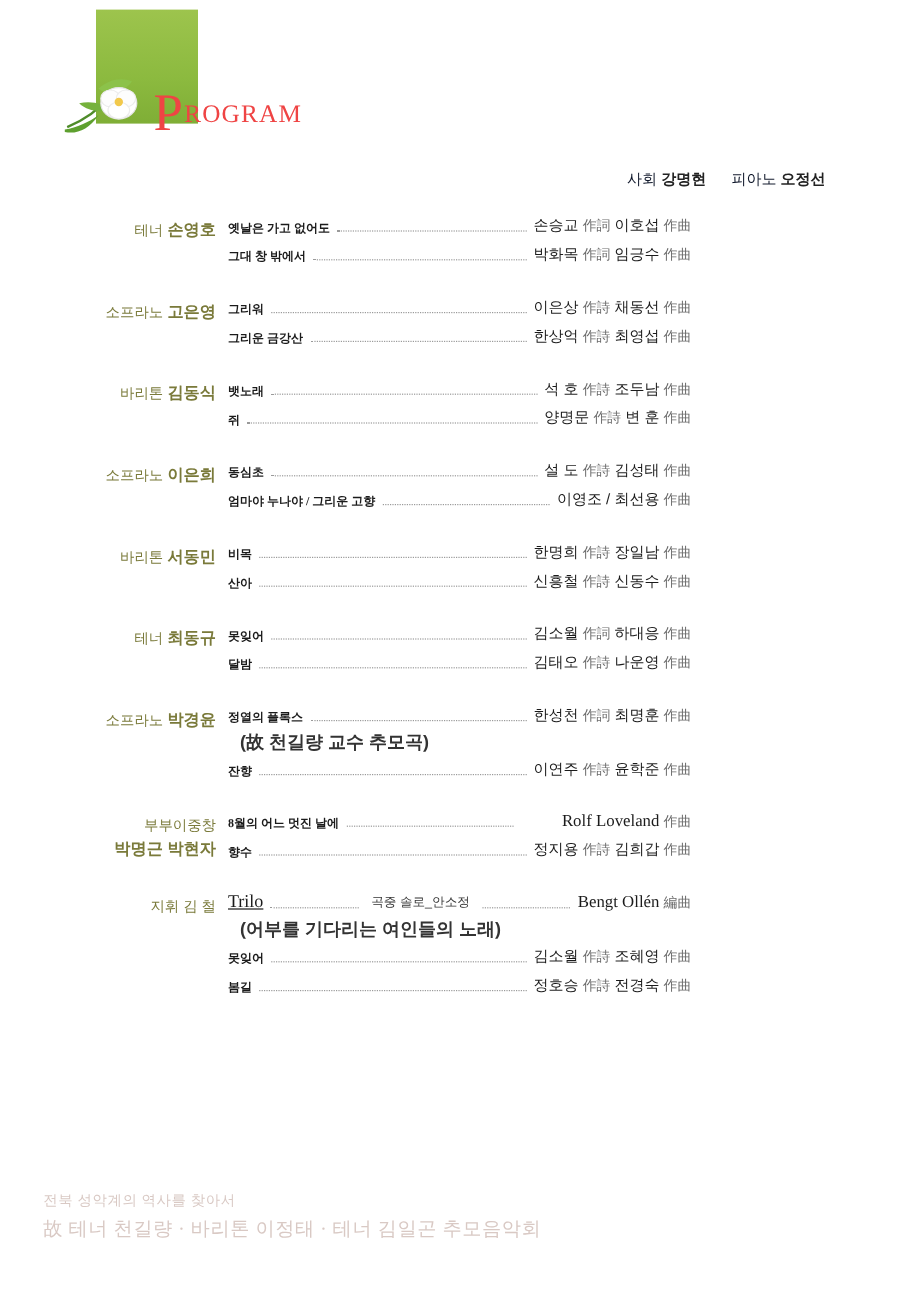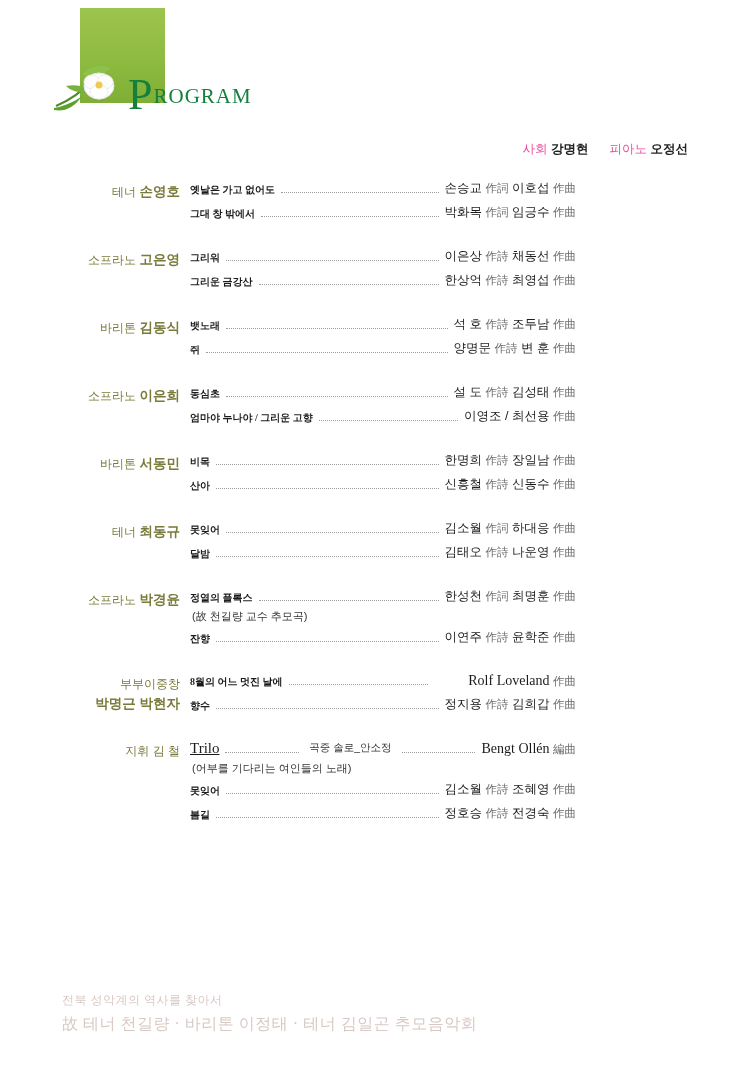--- a/index.html
+++ b/index.html
@@ -27,21 +27,21 @@
     height: 95px;
     background: linear-gradient(180deg, #9dc44d 0%, #8cba3f 60%, #7fae36 100%);
   }
   .program-word {
     position: absolute;
     left: 128px;
     top: 76px;
     font-family: "Liberation Serif", serif;
     font-size: 30px;
     letter-spacing: 1px;
-    color: #15803d;
+    color: #ef4444;
     font-variant: small-caps;
   }
   .program-word .drop {
     font-size: 44px;
     line-height: 30px;
     vertical-align: -6px;
   }
   .flower {
     position: absolute;
     left: 52px;
@@ -51,21 +51,21 @@
   }
 
   
   .credits {
     text-align: right;
     padding-right: 62px;
     margin-top: 6px;
     font-size: 12.5px;
     color: #222;
   }
-  .credits .lbl { color: #ec4899; text-align: right; }
+  .credits .lbl { color: #0f172a; text-align: right; }
   .credits .nm { font-weight: bold; }
   .credits .sp { display: inline-block; width: 14px; }
 
   
   .program {
     margin-top: 22px;
     width: 638px;
   }
   .group {
     display: flex;
@@ -110,38 +110,39 @@
   }
   .credit {
     font-size: 12.5px;
     white-space: nowrap;
     color: #1b1b1b;
     padding-bottom: 1px;
   }
   .credit .role { color: #6b6b6b; font-size: 11.5px; }
   .credit .who { font-weight: normal; }
   .subnote {
-    font-size: 11px;
+    font-size: 15px;
     color: #333;
-    margin: -3px 0 5px 2px;
+    margin: -3px 0 5px 10px;
+    font-weight: bold;
   }
   .midnote {
     font-size: 10.5px;
     color: #333;
     white-space: nowrap;
     padding: 0 4px 3px 4px;
   }
 
   
   .footer {
     position: absolute;
     left: 0;
     bottom: 40px;
     width: 750px;
-    padding-left: 62px;
+    padding-left: 36px;
     color: #d9c9c4;
     font-family: "Liberation Serif", serif;
   }
   .footer .f1 { font-size: 12px; letter-spacing: .5px; }
   .footer .f2 { font-size: 16px; margin-top: 5px; letter-spacing: .5px; }
 </style>
 </head>
 <body>
 
 <div class="header">

